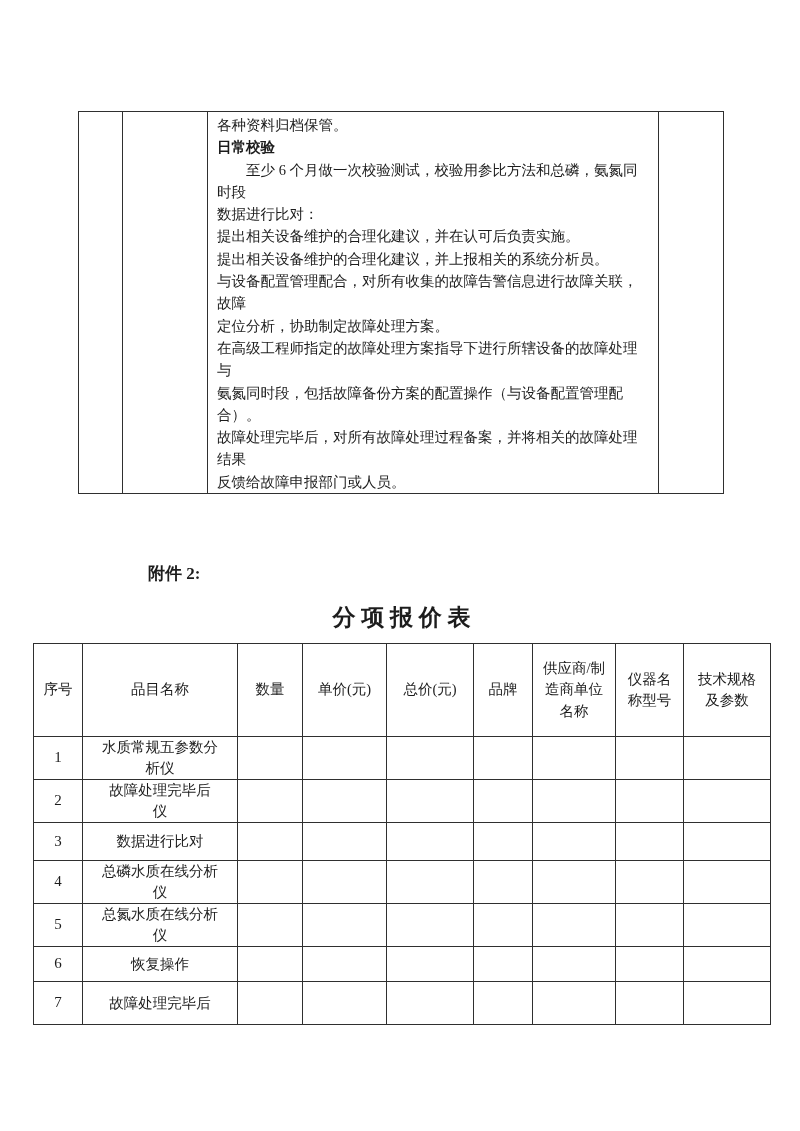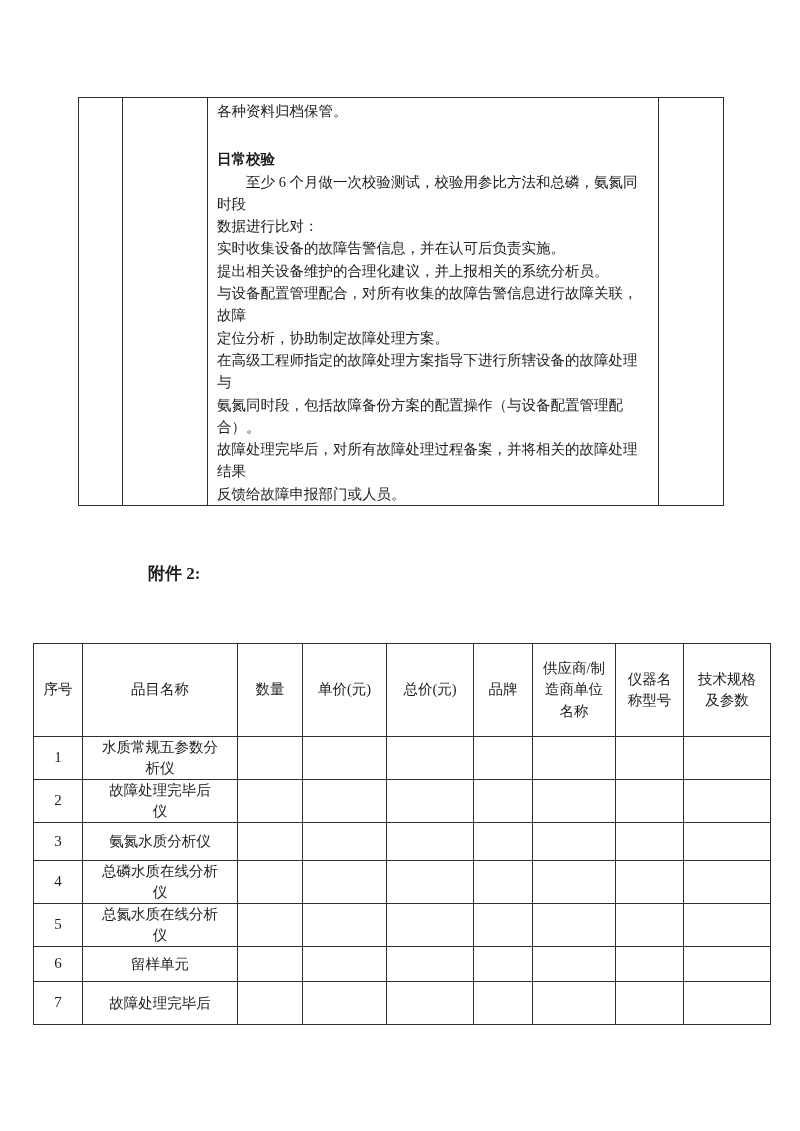--- a/index.html
+++ b/index.html
@@ -11,38 +11,38 @@
     background: #ffffff;
     font-family: "Liberation Serif", "DejaVu Serif", serif;
     color: #1c1c1c;
     overflow: hidden;
   }
 
   
   table.frag-table {
     position: absolute;
     left: 78px;
-    top: 97px;
+    top: 111px;
     width: 645px;
     height: 272px;
     border-collapse: collapse;
     table-layout: fixed;
   }
   table.frag-table td {
     border: 1.5px solid #2f2f2f;
     vertical-align: top;
   }
   td.duties-cell {
     padding: 2px 8px 0 9px;
     font-size: 14.5px;
     line-height: 22.3px;
     text-align: left;
   }
   .duties-cell p { margin: 0; white-space: pre-line; }
-  .duties-cell p.bold { font-weight: bold; margin-top: 26px; }
+  .duties-cell p.bold { font-weight: bold; }
   .duties-cell p.indent { text-indent: 2em; }
 
   
   .attachment-label {
     position: absolute;
     left: 119px;
     top: 562px;
     font-size: 17px;
     font-weight: bold;
     white-space: pre;
@@ -102,36 +102,37 @@
     </colgroup>
     <tbody>
         <tr>
       <td></td>
       <td></td>
       <td class="duties-cell">
         <p>各种资料归档保管。</p>
         <p class="bold">日常校验</p>
         <p class="indent">至少 6 个月做一次校验测试，校验用参比方法和总磷，氨氮同时段
 数据进行比对：</p>
-        <p>实时收集设备的故障告警信息，并在认可后负责实施。</p>
+        <p>提出相关设备维护的合理化建议，并在认可后负责实施。</p>
         <p>提出相关设备维护的合理化建议，并上报相关的系统分析员。</p>
         <p>与设备配置管理配合，对所有收集的故障告警信息进行故障关联，故障
 定位分析，协助制定故障处理方案。</p>
         <p>在高级工程师指定的故障处理方案指导下进行所辖设备的故障处理与
 氨氮同时段，包括故障备份方案的配置操作（与设备配置管理配合）。</p>
         <p>故障处理完毕后，对所有故障处理过程备案，并将相关的故障处理结果
 反馈给故障申报部门或人员。</p>
       </td>
       <td></td>
     </tr>
   </tbody>
     </table>
 
   <div class="attachment-label">附件 2:</div>
 
+  <div class="quote-title">分 项 报 价 表</div>
 
   <table class="quote-table">
     <colgroup>
       <col style="width:49px">
         <col style="width:155px">
         <col style="width:65px">
         <col style="width:84px">
         <col style="width:87px">
         <col style="width:59px">
         <col style="width:83px">
@@ -173,21 +174,21 @@
       <td></td>
       <td></td>
       <td></td>
       <td></td>
       <td></td>
       <td></td>
       <td></td>
     </tr>
     <tr class="h38">
       <td class="num-cell">3</td>
-      <td>氨氮水质分析仪</td>
+      <td>数据进行比对</td>
       <td></td>
       <td></td>
       <td></td>
       <td></td>
       <td></td>
       <td></td>
       <td></td>
     </tr>
     <tr class="h43">
       <td class="num-cell">4</td>
@@ -208,21 +209,21 @@
       <td></td>
       <td></td>
       <td></td>
       <td></td>
       <td></td>
       <td></td>
       <td></td>
     </tr>
     <tr class="h35">
       <td class="num-cell">6</td>
-      <td>留样单元</td>
+      <td>恢复操作</td>
       <td></td>
       <td></td>
       <td></td>
       <td></td>
       <td></td>
       <td></td>
       <td></td>
     </tr>
     <tr class="h43">
       <td class="num-cell">7</td>

